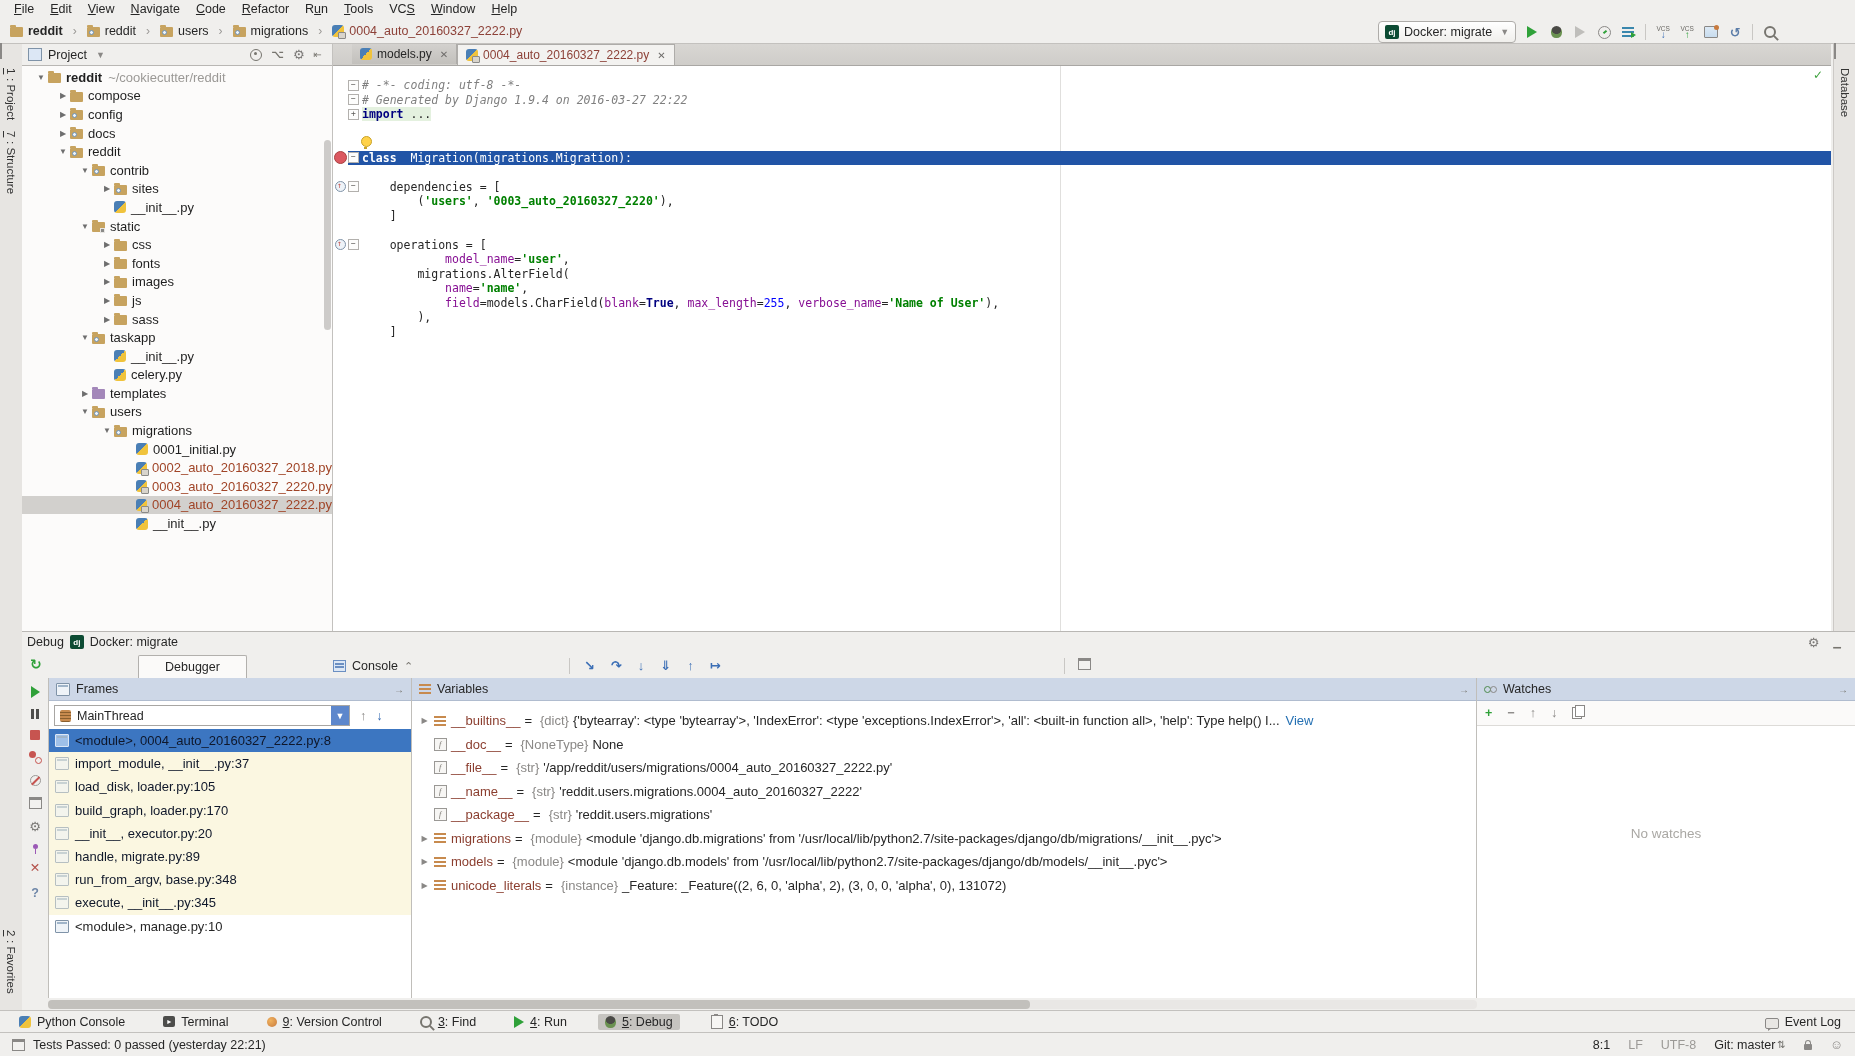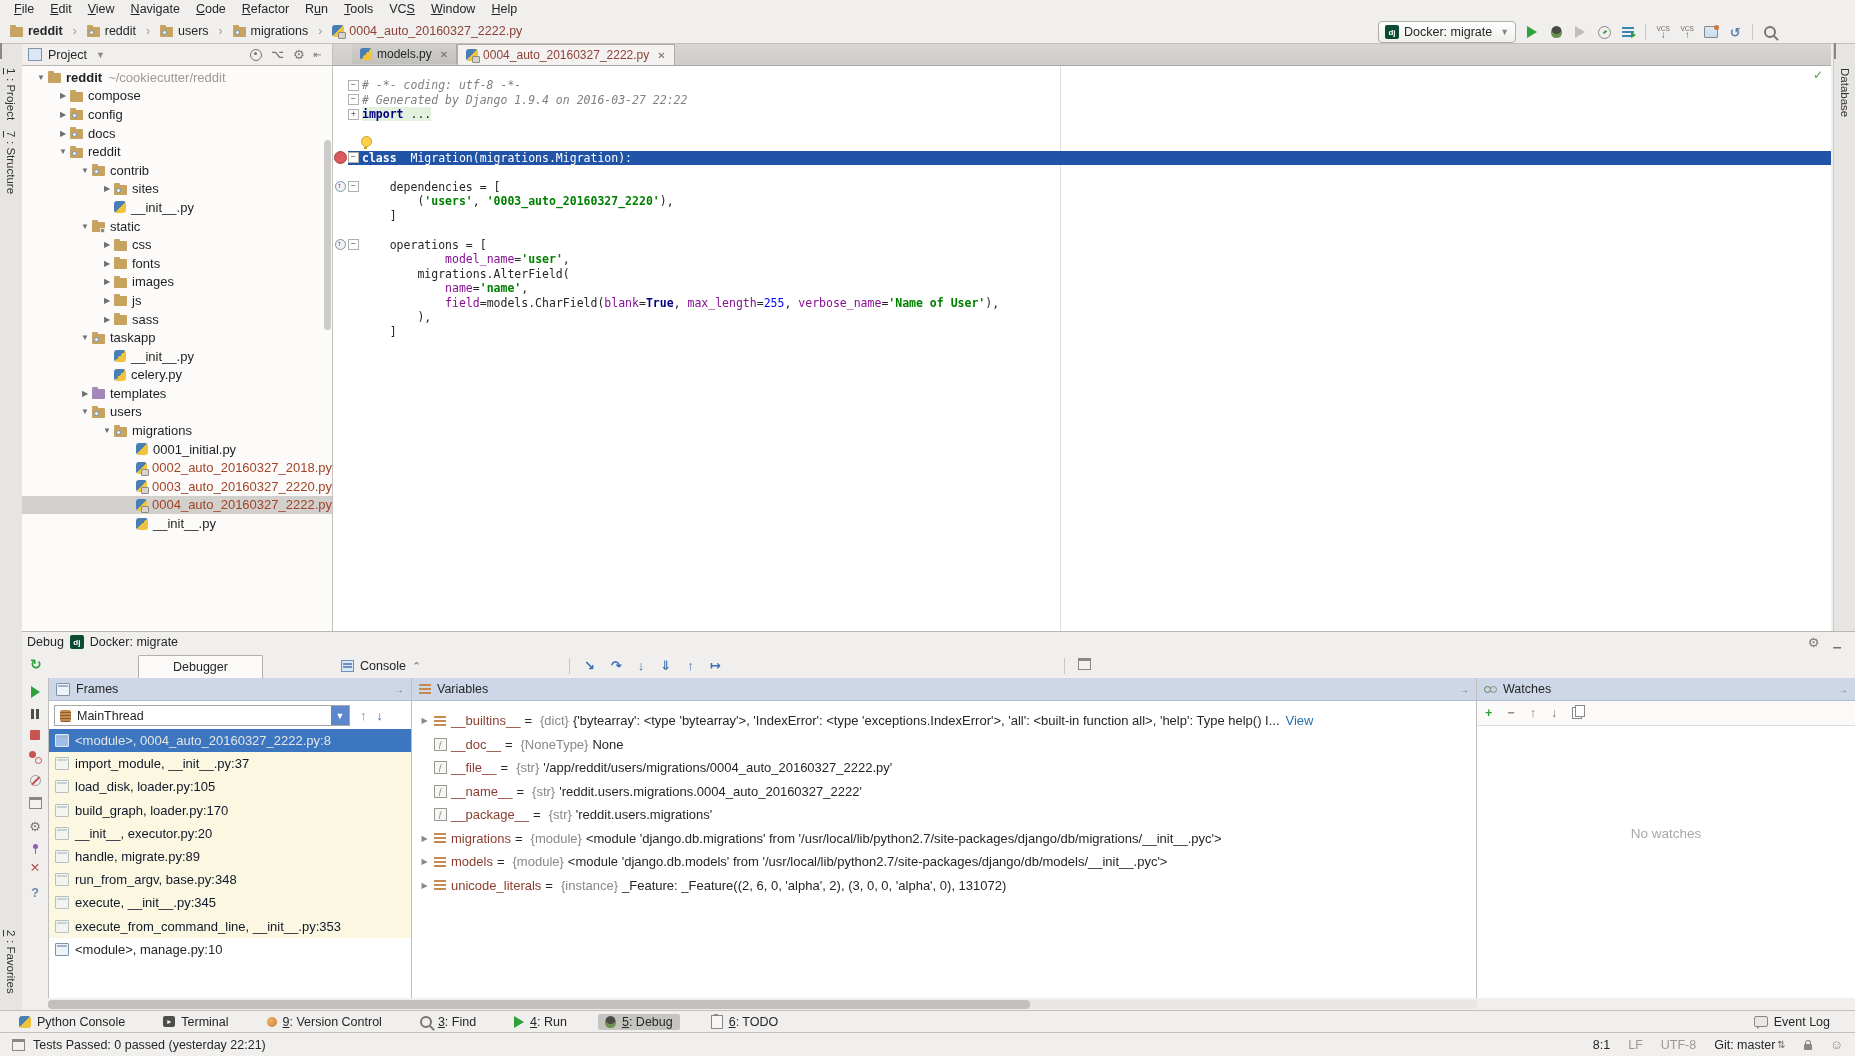--- a/index.html
+++ b/index.html
@@ -144,40 +144,40 @@
   .attr-mark::after{content:"↑";position:absolute;left:1px;top:-3px;font-size:8px;color:#c75450}
   .fold-box{width:9px;height:9px;border:1px solid #b2b0ad;background:#fdfdfc;color:#5a5856;font-size:8px;line-height:7px;text-align:center}
   #editor-check{position:absolute;right:8px;top:2px}
   .bulb-wrap{position:absolute;left:2px;top:0}
 
   
   #debug{position:absolute;left:22px;top:631px;width:1833px;height:379px;background:#f0efed;border-top:1px solid #b9b7b4;box-sizing:border-box}
   #dbg-header{height:20px;display:flex;align-items:center;gap:6px;padding-left:5px}
   #dbg-header .right{margin-left:auto;display:flex;gap:14px;padding-right:14px;align-items:center}
   #dbg-tabs{height:26px;position:relative}
-  .dbg-tab{position:absolute;top:3px;height:22px;display:flex;align-items:center;gap:6px;padding:0 34px;font-size:12.5px;border-radius:2px 2px 0 0;cursor:default}
+  .dbg-tab{position:absolute;top:3px;height:22px;display:flex;align-items:center;gap:6px;padding:0 26px;font-size:12.5px;border-radius:2px 2px 0 0;cursor:default}
   .dbg-tab.active{background:#fbfaf9;border:1px solid #b2b0ad;border-bottom:none}
   #rerun-btn{position:absolute;left:8px;top:5px;color:#2fa139;font-weight:bold;font-size:14px;line-height:14px}
   .steps{position:absolute;top:6px;display:flex;gap:16px;align-items:center}
   .step-ico{color:#3b6eb5;font-size:13px;font-weight:bold}
   #dbg-content{position:absolute;left:0;right:0;top:46px;bottom:12px;display:flex}
   #dbg-iconcol{width:26px;flex:none;display:flex;flex-direction:column;align-items:center;padding-top:8px;gap:11px}
   .panel{border-left:1px solid #c0beba;display:flex;flex-direction:column;min-width:0}
   .panel-header{height:22px;flex:none;background:#cdd7e7;border-bottom:1px solid #b0bccf;display:flex;align-items:center;gap:6px;padding:0 7px;font-size:12.5px}
   .panel-header .hide{margin-left:auto}
   #frames-panel{width:362px;flex:none}
   #vars-panel{flex:1}
   #watches-panel{width:378px;flex:none}
   .panel-body{flex:1;background:#fff;position:relative;overflow:hidden}
   #combo-row{padding:4px 0 3px 5px;display:flex;align-items:center;gap:10px;background:#fff}
   #thread-combo{width:296px;height:21px;border:1px solid #a8a6a3;background:#fff;display:flex;align-items:center;gap:6px;padding-left:5px;box-sizing:border-box}
   #thread-combo .btn{margin-left:auto;width:18px;height:19px;background:#5d87cc;color:#fff;font-size:9px;display:flex;align-items:center;justify-content:center}
   .frame-row{height:23.2px;display:flex;align-items:center;padding-left:6px;font-size:13px;white-space:nowrap;cursor:default}
   .frame-row .i-frame{margin-right:6px;flex:none}
-  .frame-row.sel{background:#3c76c1;color:#e5e5e5}
+  .frame-row.sel{background:#3c76c1;color:#0f172a}
   .frame-row.sel .i-frame{background:#9fc0e8;border-color:#dce7f5}
   .frame-row.lib{background:#fbf7e1;color:#0f172a}
   .frame-row.lib .i-frame{opacity:.55}
   .var-row{height:23.5px;display:flex;align-items:center;padding-left:5px;font-size:13px;white-space:nowrap;cursor:default}
   .var-arrow{width:15px;flex:none;text-align:center;font-size:8px;color:#8a8886}
   .var-ico{width:16px;flex:none;display:flex;justify-content:center;margin-right:3px}
   .var-n{color:#8b3e2f}
   .var-t{color:#8a8886;margin:0 4px}
   .var-eq{margin:0 4px}
   .var-link{color:#2470b3;margin-left:6px}
@@ -185,21 +185,21 @@
   #no-watches{text-align:center;margin-top:100px;color:#aaa8a4;font-size:13.5px}
   #dbg-hscroll{position:absolute;left:26px;bottom:1px;width:1429px;height:9px;background:#e9e7e5;border-radius:4px}
   #dbg-hscroll .thumb{position:absolute;left:0;top:0;width:982px;height:9px;background:#c2c0bc;border-radius:4px}
   .mini{font-size:11px;color:#77756f}
 
   
   #bottombar{position:absolute;left:0;top:1010px;width:100%;height:22px;background:#f0efed;border-top:1px solid #c3c1be;
              display:flex;align-items:center;padding-left:12px;gap:24px;box-sizing:border-box}
   .tw-btn{display:flex;align-items:center;gap:6px;padding:1px 7px;border-radius:2px;cursor:default}
   .tw-btn.active{background:#c6c4c0}
-  #event-log{margin-left:auto;margin-right:25px;display:flex;align-items:center;gap:6px}
+  #event-log{margin-left:auto;margin-right:14px;display:flex;align-items:flex-end;gap:6px}
   #statusbar{position:absolute;left:0;top:1032px;width:100%;height:24px;background:#f0efed;border-top:1px solid #c3c1be;
              display:flex;align-items:center;padding:0 12px;box-sizing:border-box;gap:8px}
   #status-right{margin-left:auto;display:flex;align-items:center;gap:18px}
   .dim{color:#9b9996}
 </style>
 </head>
 <body>
 
 <div id="menubar">
     <span class="menu-item"><u>F</u>ile</span>
@@ -580,24 +580,20 @@
               <span>handle, migrate.py:89</span>
             </div>
             <div class="frame-row lib">
               <span class="i i-frame"></span>
               <span>run_from_argv, base.py:348</span>
             </div>
             <div class="frame-row lib">
               <span class="i i-frame"></span>
               <span>execute, __init__.py:345</span>
             </div>
-            <div class="frame-row lib">
-              <span class="i i-frame"></span>
-              <span>execute_from_command_line, __init__.py:353</span>
-            </div>
             <div class="frame-row user">
               <span class="i i-frame"></span>
               <span>&lt;module&gt;, manage.py:10</span>
             </div>
           </div>
       </div>
     </div>
     <div class="panel" id="vars-panel">
       <div class="panel-header">
         <span class="i i-bars"></span>

